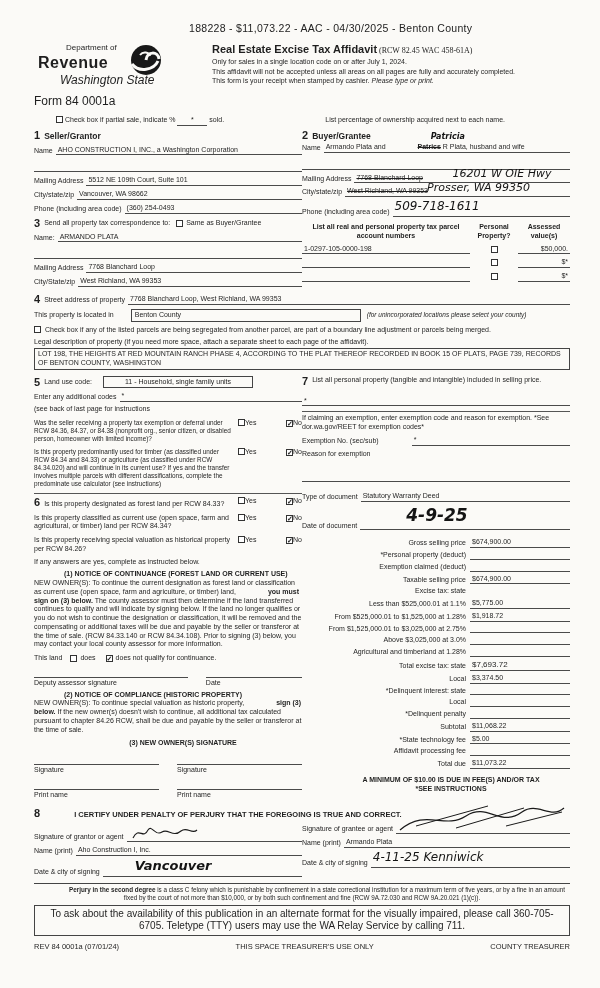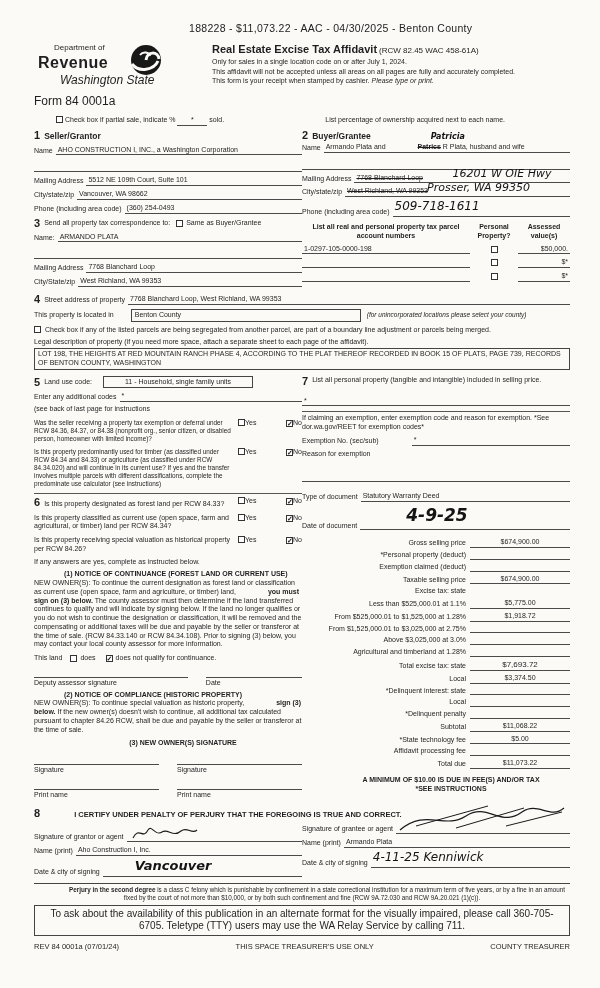--- a/index.html
+++ b/index.html
@@ -8,28 +8,28 @@
     width:600px; height:988px; margin:0 auto; background:#fbfaf7;
     color:#1f1f1f; font-family:"Liberation Sans",sans-serif;
     font-size:7px; line-height:1.25; position:relative;
     padding:22px 30px 0 34px; overflow:hidden;
   }
   .b { font-weight:bold;padding-left:30px; } .i { font-style:italic; }
   .stamp { margin-left:155px; font-size:10.5px; color:#222; letter-spacing:.3px; }
   .hdr { display:flex; margin-top:8px; }
   .logo-block { width:168px; position:relative; }
   .logo-text { margin-left:4px; }
-  .logo-dept { font-size:8px; margin-left:16px; }
+  .logo-dept { font-size:8px; margin-left:28px; }
   .logo-name { font-size:16px; font-weight:bold; letter-spacing:.5px; }
   .logo-state { font-size:12px; font-style:italic; margin-left:22px; }
   .logo-svg { position:absolute; left:92px; top:0; }
   .formnum { font-size:12px; margin-top:6px; }
   .hdr-text { flex:1; padding-left:10px; }
   .title { font-size:11px; font-weight:bold;text-align:center; }
-  .rcw { font-size:8px; }
+  .rcw { font-size:8px;font-family:Liberation Serif, serif; }
   .sub { font-size:7px; margin-top:1px; }
   .partial-row { display:flex; margin-top:7px; }
   .cb { display:inline-block; width:7px; height:7px; border:1px solid #333; background:#fff;
         font-size:7px; line-height:6px; text-align:center; vertical-align:-1px; flex:none; }
   .cb.ck { font-weight:bold; }
   .fl { display:flex; align-items:flex-end; margin-top:4px; }
   .lbl { white-space:nowrap; padding-right:3px; }
   .line { flex:1; border-bottom:1px solid #4a4a4a; min-height:8px; padding:0 2px; position:relative; }
   .secnum { font-size:11px; font-weight:bold; margin-right:4px; line-height:1; }
   .sectitle { font-size:8.5px; font-weight:bold; }
@@ -40,21 +40,21 @@
   .hw-over { position:absolute; white-space:nowrap; }
   .parcel-hdr { display:flex; font-weight:bold; margin-top:6px; text-align:center; }
   .parcel-row { display:flex; align-items:flex-end; margin-top:4px; }
   .qrow { display:flex; margin-top:5px; }
   .qtext { flex:1; padding-right:4px; }
   .yn { width:64px; flex:none; display:flex; justify-content:space-between; }
   .yn span { white-space:nowrap; }
   .boxed { border:1px solid #444; padding:1px 3px; }
   .taxrow { display:flex; align-items:flex-end; margin-top:3px; }
   .taxlbl { flex:1; text-align:right; padding-right:4px; white-space:nowrap; }
-  .taxval { width:100px; flex:none; border-bottom:1px solid #4a4a4a; text-align:center; padding:0 2px; min-height:8px; }
+  .taxval { width:100px; flex:none; border-bottom:1px solid #4a4a4a; text-align:left; padding:0 2px; min-height:8px; }
   .taxval.noline { border-bottom:none; }
   .center { text-align:center; }
   .sig-pair { display:flex; gap:18px; margin-top:8px; }
   .sig-cell { flex:1; border-top:1px solid #4a4a4a; padding-top:1px; }
   .perjury { border-top:1px solid #444; margin-top:6px; padding-top:2px; font-size:6.3px; }
   .altbox { border:1px solid #444; margin-top:3px; padding:2px 6px; text-align:center; font-size:10px; }
   .footrow { display:flex; justify-content:space-between; margin-top:6px; font-size:7.5px; }
   svg.sig { display:block; }
 </style>
 </head>

